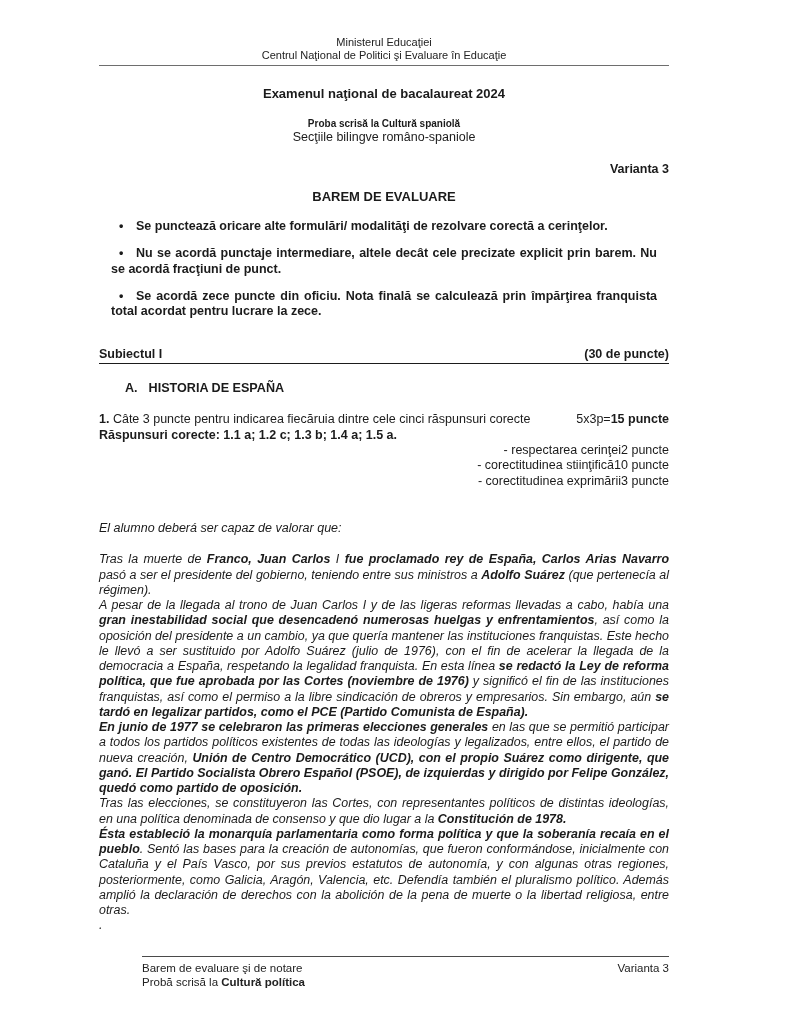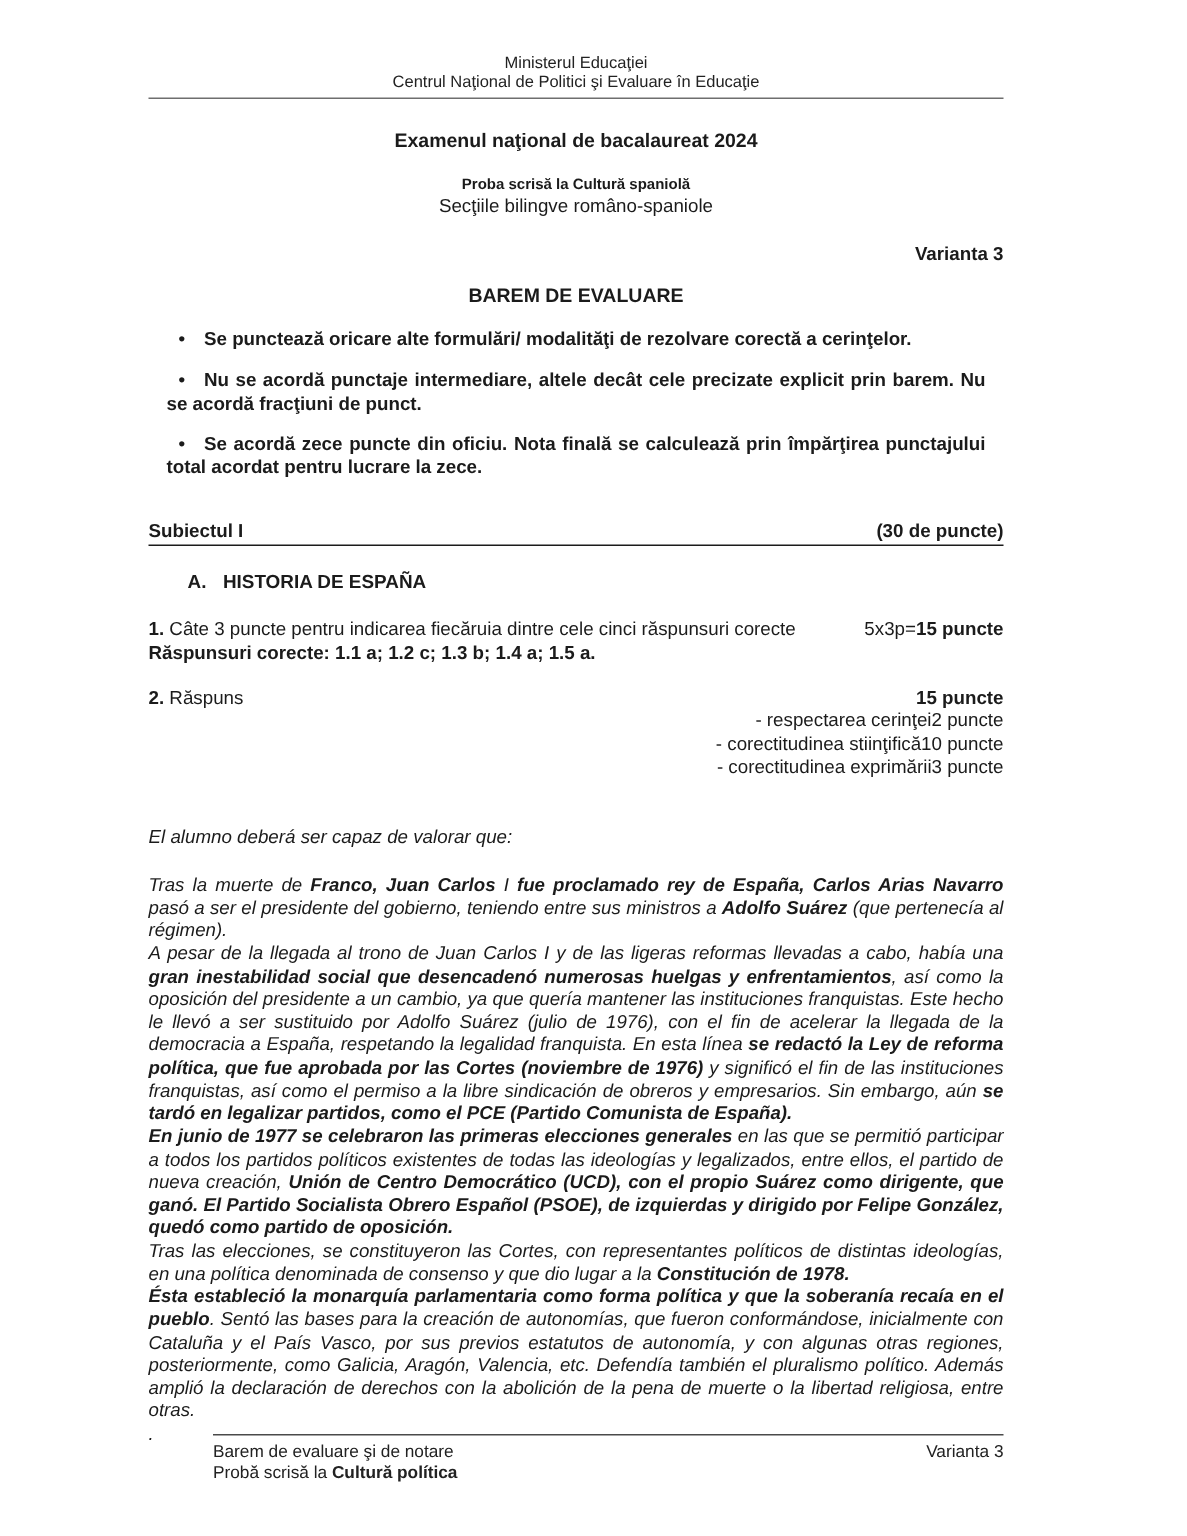--- a/index.html
+++ b/index.html
@@ -80,42 +80,38 @@
 
   <div class="exam-title">Examenul naţional de bacalaureat 2024</div>
   <div class="exam-subject">Proba scrisă la Cultură spaniolă</div>
   <div class="exam-sections">Secţiile bilingve româno-spaniole</div>
   <div class="variant-line">Varianta 3</div>
   <div class="barem-title">BAREM DE EVALUARE</div>
 
   <div class="rules">
     <p class="rule-item"><span class="dot">•</span><span>Se punctează oricare alte formulări/ modalităţi de rezolvare corectă a cerinţelor.</span></p>
     <p class="rule-item"><span class="dot">•</span><span>Nu se acordă punctaje intermediare, altele decât cele precizate explicit prin barem. Nu se acordă fracţiuni de punct.</span></p>
-    <p class="rule-item"><span class="dot">•</span><span>Se acordă zece puncte din oficiu. Nota finală se calculează prin împărţirea punctajului total acordat pentru lucrare la zece.</span></p>
+    <p class="rule-item"><span class="dot">•</span><span>Se acordă zece puncte din oficiu. Nota finală se calculează prin împărţirea franquista total acordat pentru lucrare la zece.</span></p>
   </div>
 
   <div class="subj-row">
     <span>Subiectul I</span>
     <span>(30 de puncte)</span>
   </div>
 
   <div class="section-a">
     <span class="sec-letter">A.</span><span>HISTORIA DE ESPAÑA</span>
   </div>
 
   <div class="item-row first">
     <div><b>1.</b><span> Câte 3 puncte pentru indicarea fiecăruia dintre cele cinci răspunsuri corecte</span></div>
     <div><span>5x3p=</span><b>15 puncte</b></div>
   </div>
   <div class="answers-line">Răspunsuri corecte: 1.1 a; 1.2 c; 1.3 b; 1.4 a; 1.5 a.</div>
 
-  <div class="item-row second">
-    <div><b>2.</b><span> Răspuns</span></div>
-    <b>15 puncte</b>
-  </div>
   <div class="crit-row">
     <span>- respectarea cerinţei</span>
     <span>2 puncte</span>
   </div>
   <div class="crit-row">
     <span>- corectitudinea stiinţifică</span>
     <span>10 puncte</span>
   </div>
   <div class="crit-row">
     <span>- corectitudinea exprimării</span>

